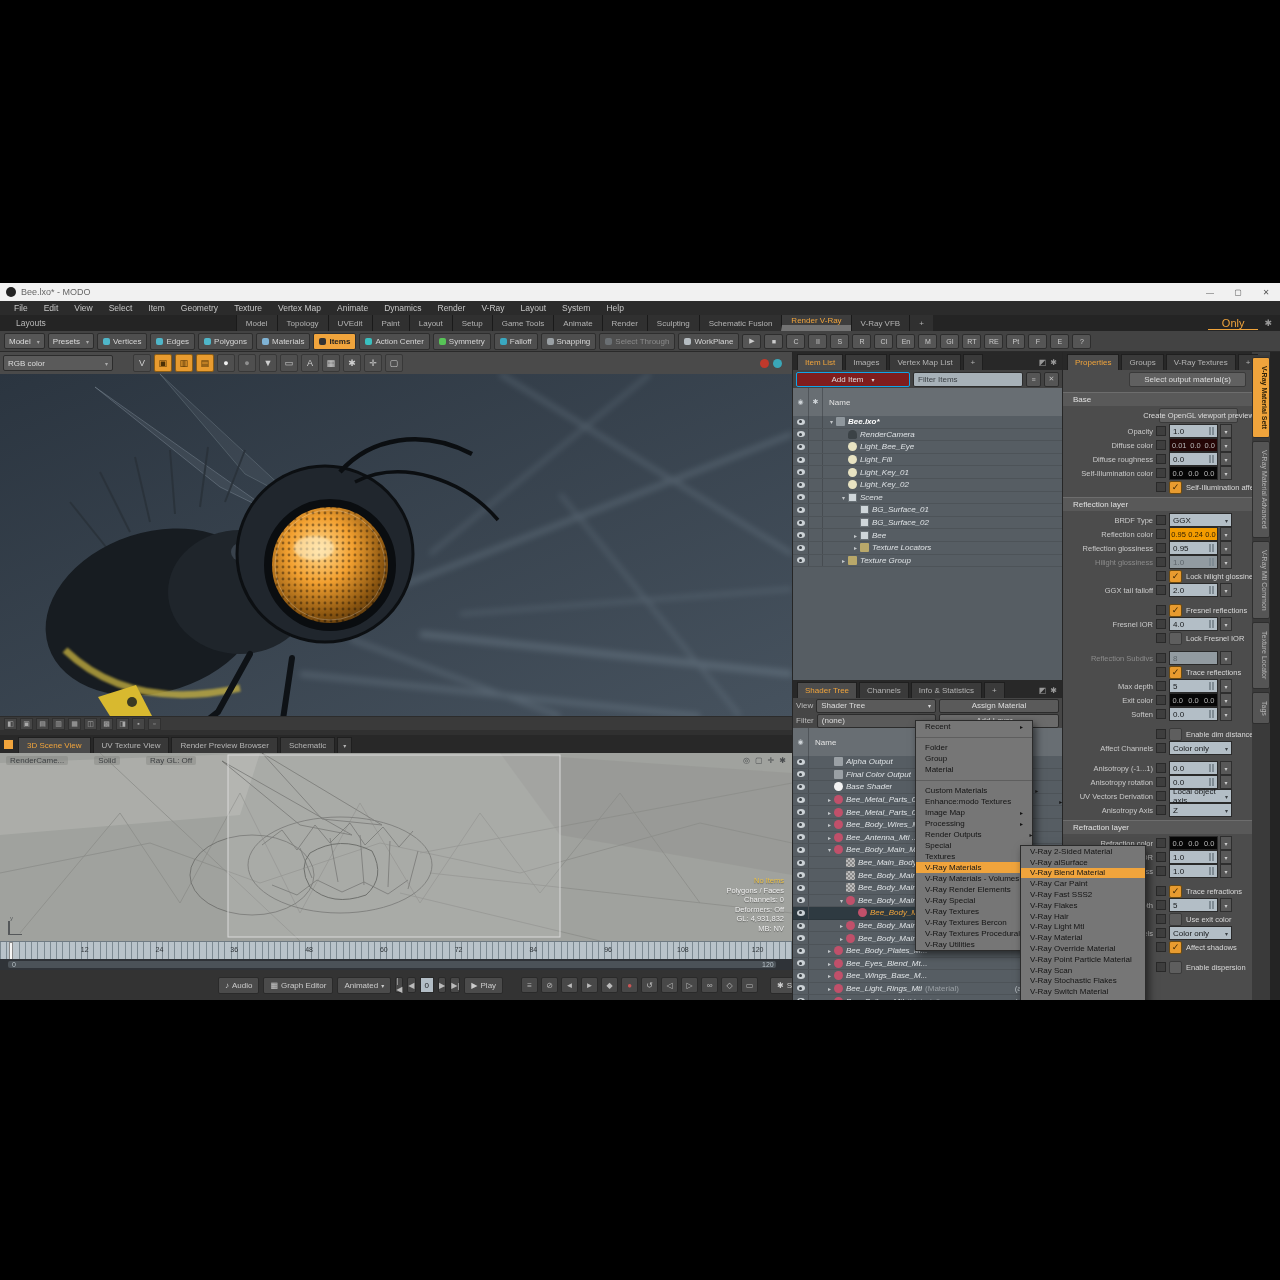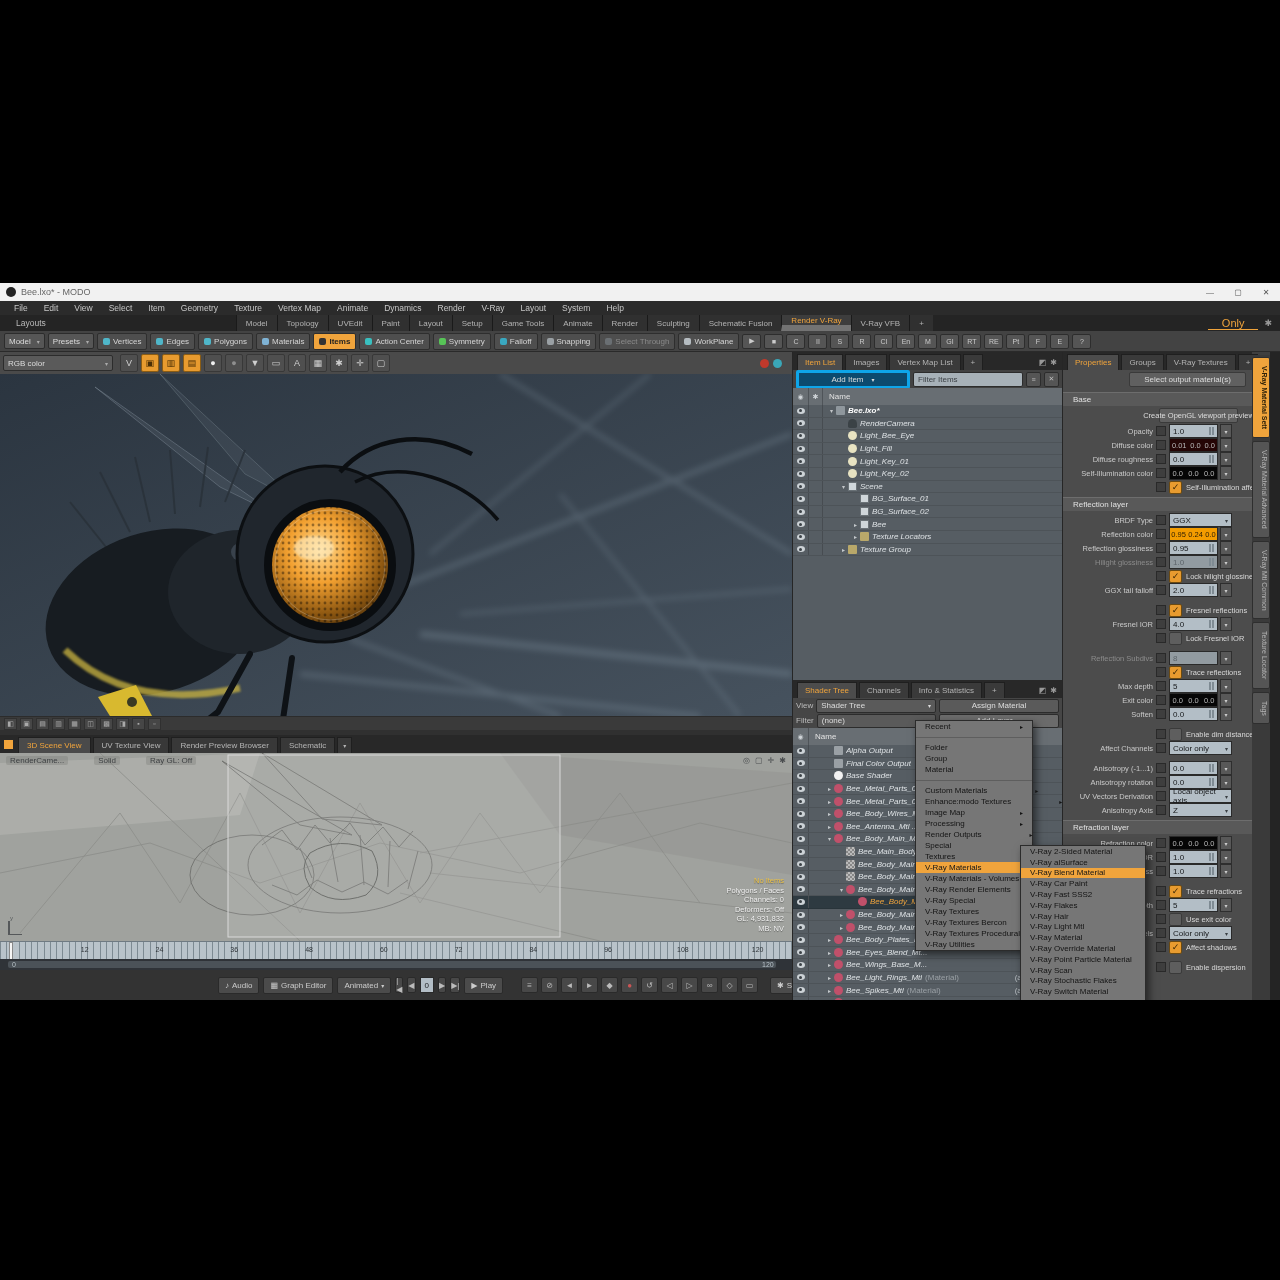--- a/index.html
+++ b/index.html
@@ -27,21 +27,21 @@
   .toolbar{left:0;top:48px;width:1280px;height:21px;background:#434343;display:flex;align-items:center;gap:3px;padding-left:4px;box-sizing:border-box;border-bottom:1px solid #2a2a2a;}
   .combo{background:#565656;border:1px solid #2c2c2c;border-radius:2px;color:#ddd;font-size:8px;height:14px;display:flex;align-items:center;padding:0 4px;gap:6px;}
   .combo .car{font-size:6px;color:#aaa;}
   .tbtn{height:15px;display:flex;align-items:center;gap:3px;background:#4e4e4e;border:1px solid #2e2e2e;border-radius:2px;padding:0 5px;font-size:8px;color:#d5d5d5;white-space:nowrap;}
   .tbtn .dot{width:7px;height:7px;border-radius:2px;}
   .tbtn.active{background:#f0a43c;color:#222;font-weight:bold;}
   .tbtn.muted{color:#8a8a8a;}
   .vraybtn{min-width:13px;height:13px;background:#555;border:1px solid #2d2d2d;color:#ccc;font-size:7px;display:flex;align-items:center;justify-content:center;padding:0 2px;border-radius:2px;}
 
   
-  .rgbrow{left:0;top:69px;width:792px;height:22px;background:#4a4a4a;display:flex;align-items:center;gap:7px;padding-left:3px;box-sizing:border-box;}
+  .rgbrow{left:0;top:69px;width:792px;height:22px;background:#4a4a4a;display:flex;align-items:center;gap:20px;padding-left:3px;box-sizing:border-box;}
   .rgbcombo{width:100px;height:14px;background:#5a5a5a;border:1px solid #2c2c2c;color:#ddd;font-size:8px;display:flex;align-items:center;padding:0 4px;border-radius:2px;}
   .rgbcombo span:last-child{margin-left:auto;font-size:6px;color:#aaa;}
   .ric{width:16px;height:16px;display:flex;align-items:center;justify-content:center;font-size:9px;color:#cfcfcf;background:#4f4f4f;border:1px solid #383838;border-radius:2px;}
   .ric.hot{background:#e89b2f;color:#4a2f05;border-color:#8a5c14;}
   .rdots{margin-left:auto;display:flex;gap:4px;padding-right:10px;}
   .rdots i{width:9px;height:9px;border-radius:50%;display:block;}
   .rendersvg{left:0;top:91px;width:792px;height:342px;}
   .iconstrip{left:0;top:433px;width:792px;height:14px;background:#3a3a3a;display:flex;align-items:center;gap:3px;padding-left:4px;box-sizing:border-box;border-top:1px solid #2c2c2c;}
   .sic{width:11px;height:10px;font-size:7px;color:#a9a9a9;background:#464646;border:1px solid #303030;display:flex;align-items:center;justify-content:center;}
   .gapstrip{left:0;top:447px;width:792px;height:5px;background:#303030;}
@@ -79,24 +79,24 @@
 
   
   .panel{background:#4c4c4c;position:absolute;box-sizing:border-box;border-left:1px solid #262626;}
   .tabbar{height:18px;background:#282828;display:flex;align-items:flex-end;gap:2px;padding-left:4px;}
   .ptab{font-size:8px;color:#b3b3b3;background:#3a3a3a;padding:3px 7px;border:1px solid #1f1f1f;border-bottom:none;white-space:nowrap;}
   .ptab.active{color:#f0a43c;background:#4c4c4c;}
   .tabicons{margin-left:auto;display:flex;gap:4px;padding:0 5px 3px 0;font-size:8px;color:#999;}
 
   
   .ilctrl{height:16px;display:flex;align-items:center;gap:3px;padding:1px 3px;background:#424242;}
-  .addbtn{flex:1;height:13px;background:#0c4a6e;border:3px solid #0ea5e9;border-radius:2px;color:#ddd;font-size:8px;display:flex;align-items:center;justify-content:center;gap:8px;}
+  .addbtn{flex:1;height:13px;background:#7f1d1d;border:1px solid #0ea5e9;border-radius:2px;color:#ddd;font-size:8px;display:flex;align-items:center;justify-content:center;gap:8px;}
   .filter{width:100px;height:13px;background:#a7b1b8;border:1px solid #2c2c2c;border-radius:2px;color:#3a3f43;font-size:8px;display:flex;align-items:center;padding:0 4px;}
   .smic{width:13px;height:13px;background:#555;border:1px solid #2c2c2c;color:#bbb;font-size:7px;display:flex;align-items:center;justify-content:center;border-radius:2px;}
-  .namehead{height:17px;background:#686e73;display:flex;align-items:center;font-size:8px;color:#e2e2e2;}
+  .namehead{height:28px;background:#686e73;display:flex;align-items:center;font-size:8px;color:#e2e2e2;}
   .namehead .cell{border-right:1px solid #4f5459;height:100%;display:flex;align-items:center;justify-content:center;color:#cfd4d8;font-size:7px;}
   .listbody{background:#565d63;flex:1;overflow:hidden;}
   .lrow{height:11.6px;display:flex;align-items:center;font-size:8px;color:#dde1e4;border-bottom:1px solid rgba(0,0,0,0.10);}
   .lrow .eyecell{width:15px;border-right:1px solid #474c51;display:flex;align-items:center;justify-content:center;height:100%;}
   .lrow .c2{width:13px;border-right:1px solid #474c51;height:100%;}
   .eyeico{width:8px;height:6px;border-radius:50%;background:#ccd2d6;position:relative;display:block;}
   .eyeico:after{content:"";position:absolute;left:2.6px;top:1.4px;width:3px;height:3px;border-radius:50%;background:#3a4045;}
   .arrow{width:9px;font-size:6px;color:#c3c7ca;text-align:center;flex:0 0 auto;}
   .tico{width:9px;height:9px;margin-right:3px;flex:0 0 auto;border-radius:1px;}
   .tico.scene{background:#8f979d;}

